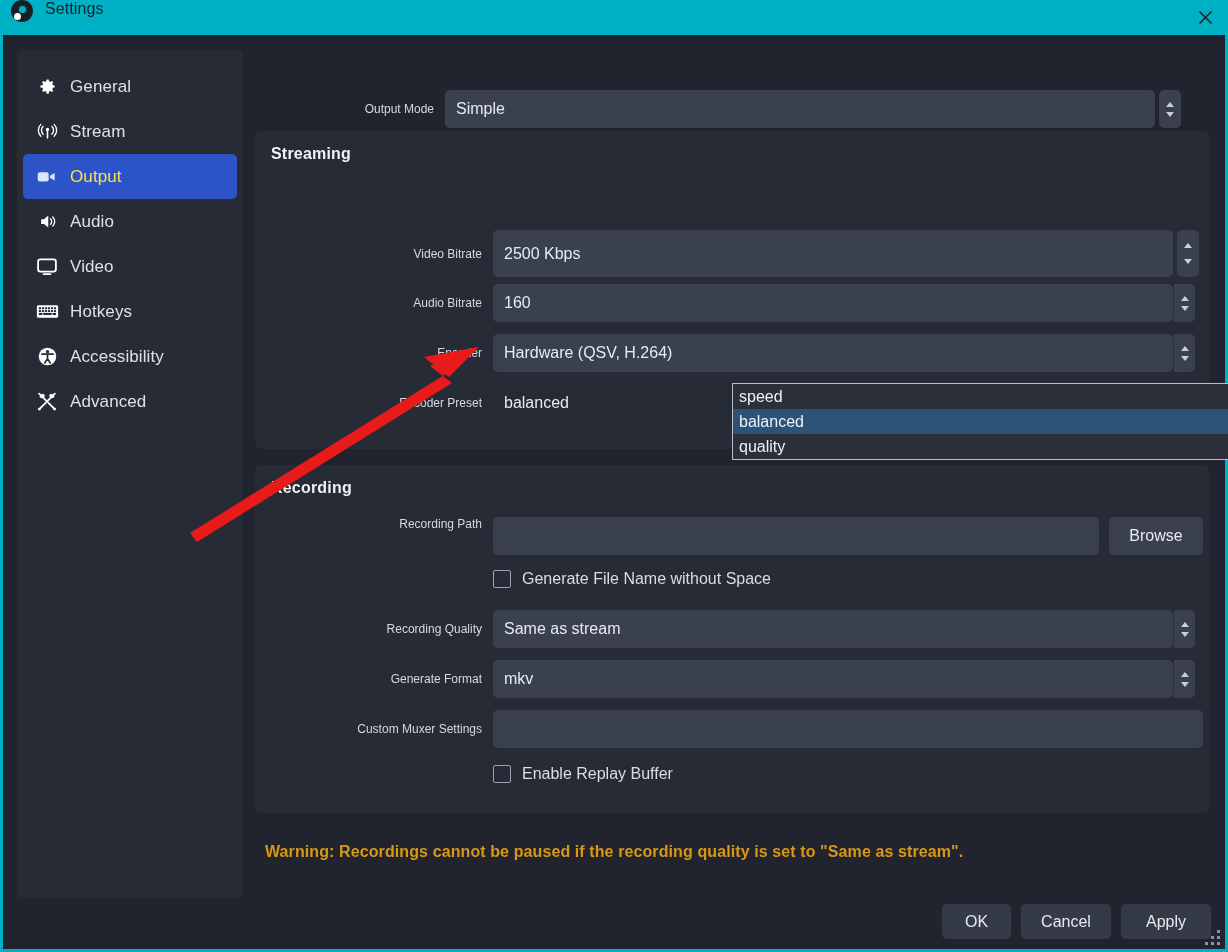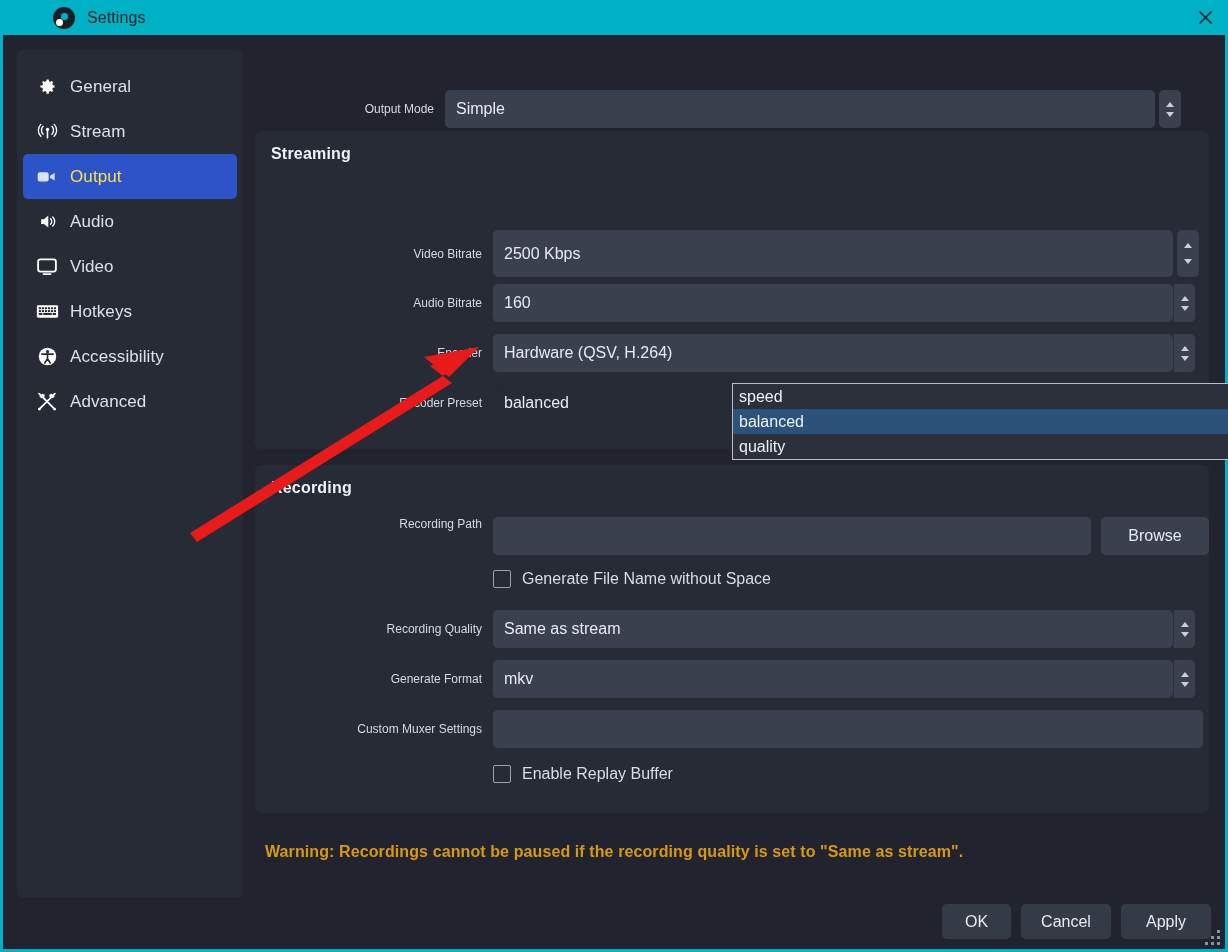--- a/index.html
+++ b/index.html
@@ -19,22 +19,21 @@
     overflow: hidden;
   }
 
   
   #titlebar {
     position: absolute;
     left: 0; top: 0;
     width: 1228px; height: 35px;
     background: #00b0c4;
     display: flex;
-    align-items: center;
-    padding-left: 42px;
+    align-items: flex-start;
   }
   #app-logo {
     width: 22px; height: 22px;
     margin-left: 11px;
     border-radius: 50%;
     background: #1b1d25;
     position: relative;
     flex: 0 0 auto;
   }
   #app-logo::before {
@@ -256,21 +255,21 @@
     cursor: pointer;
   }
   .popup-item.selected { background: #2b5279; }
 
   
   #rrow-path { position: absolute; left: 0; top: 52px; width: 954px; display:flex; }
   #rrow-path .row-label { width: 238px; }
   #recording-path-field { width: 606px; height: 38px; }
   #browse-btn {
     margin-left: 10px;
-    width: 108px; height: 38px;
+    width: 94px; height: 38px;
     background: #3b404e;
     border-radius: 5px;
     display: flex; align-items: center; justify-content: center;
     font-size: 16px; color: #e6eaf1;
     cursor: pointer;
     flex: 0 0 auto;
   }
 
   .check-row {
     position: absolute;

